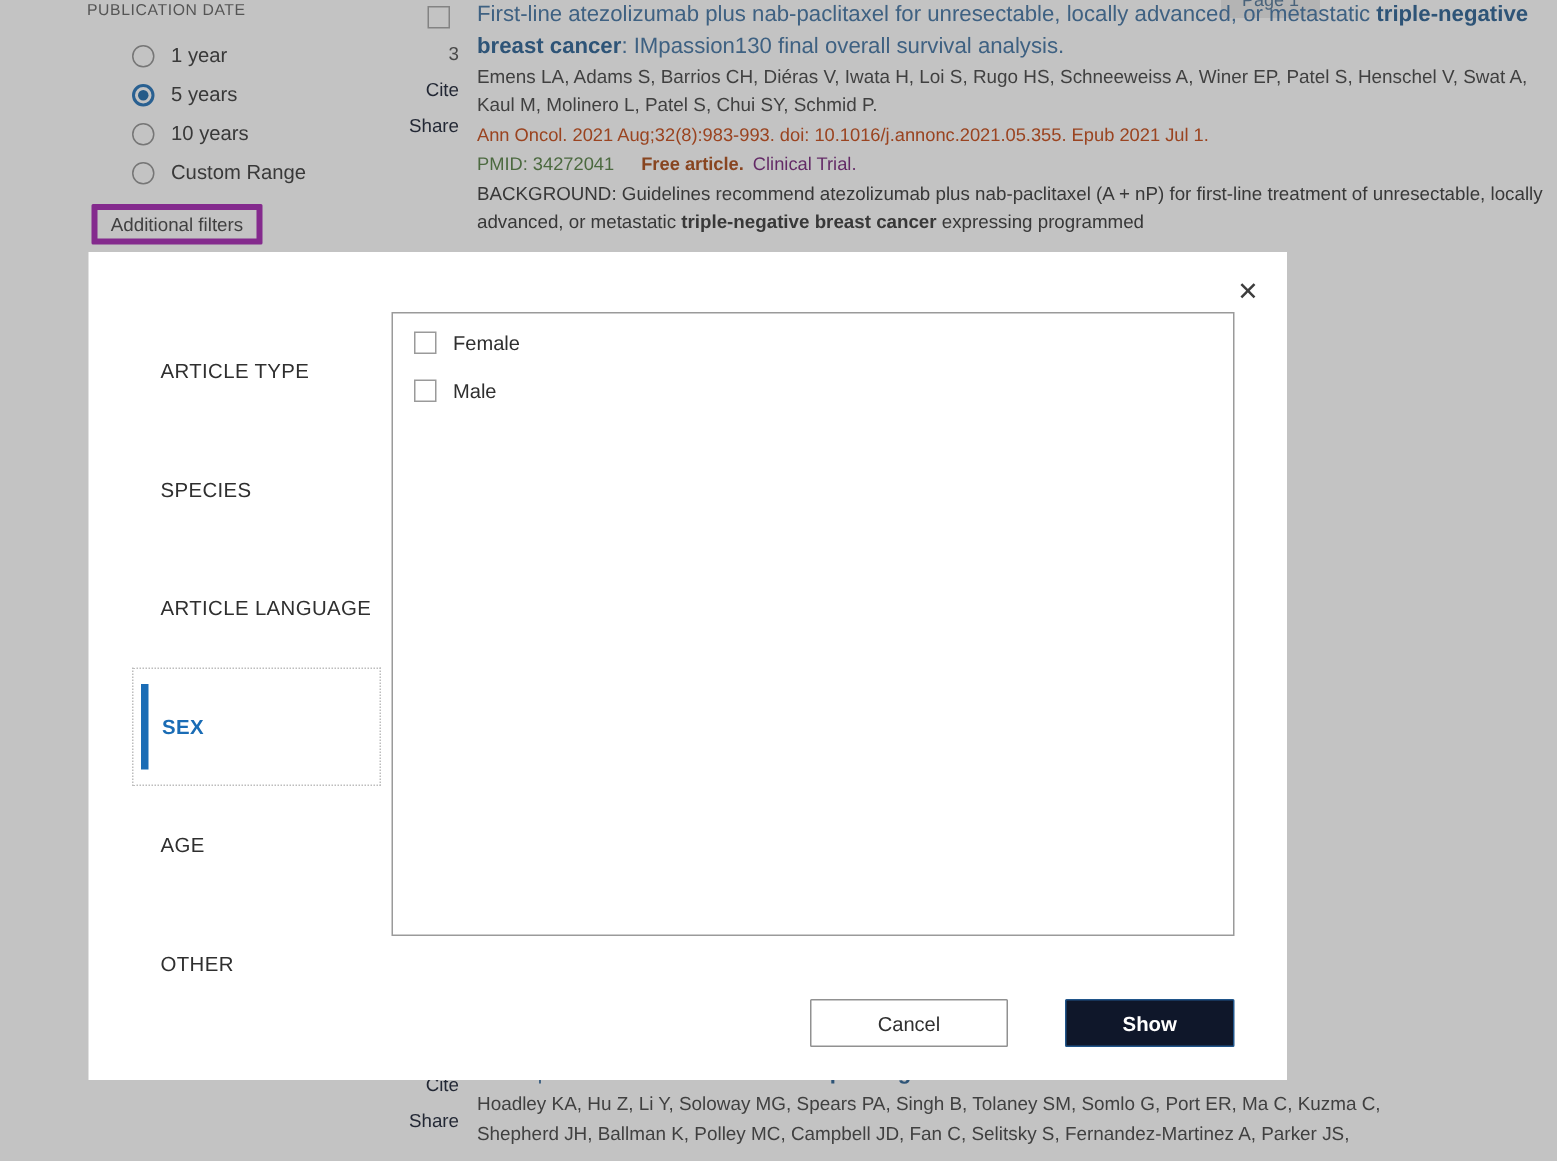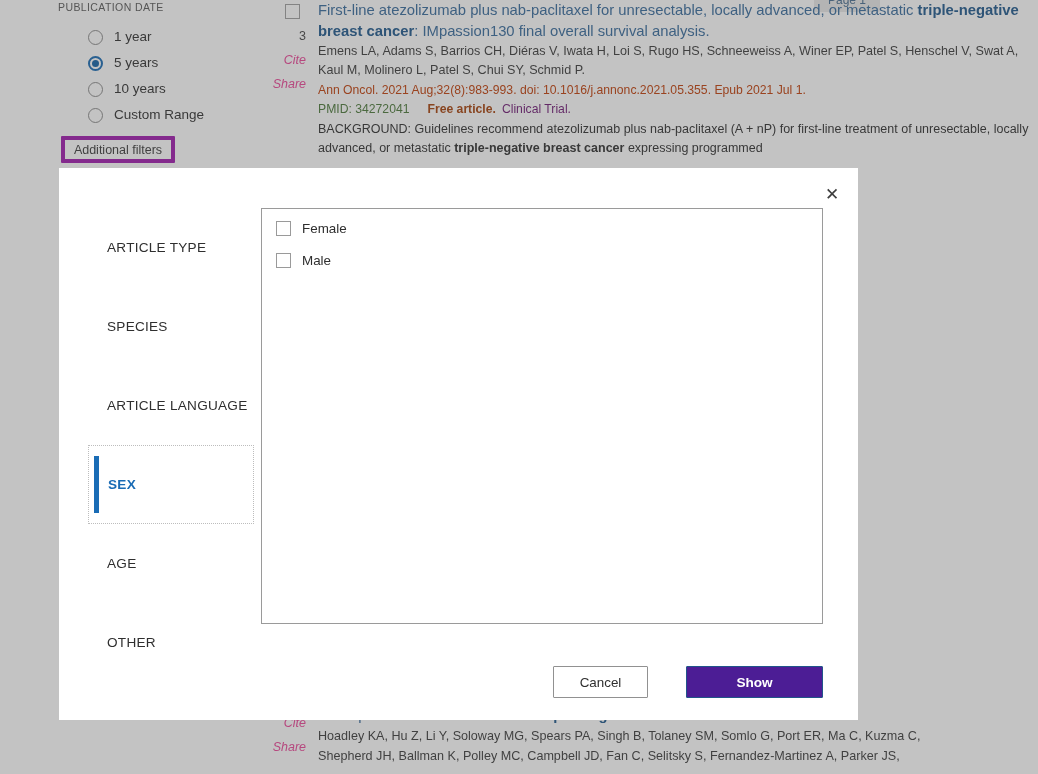--- a/index.html
+++ b/index.html
@@ -132,26 +132,25 @@
   .res-num {
     display: block;
     font-size: 12.5px;
     color: #494949;
     margin-top: 8px;
     margin-right: 2px;
   }
   .res-link {
     display: block;
     font-size: 12.5px;
-    color: #ec4899;
+    color: #0f172a;
     margin-top: 10px;
     margin-right: 2px;
     text-decoration: none;
     cursor: pointer;
-    font-style: italic;
   }
   .res-body {
     flex: 1;
     padding-left: 2px;
   }
   .res-title {
     font-size: 14.8px;
     line-height: 20.5px;
     color: #3a6d9e;
     text-decoration: none;
@@ -321,34 +320,34 @@
     left: 0;
     right: 35px;
     bottom: 20px;
     height: 36px;
     display: flex;
     justify-content: flex-end;
     align-items: center;
     gap: 38px;
   }
   .btn-cancel {
-    width: 95px;
+    width: 132px;
     height: 32px;
     background: #ffffff;
     border: 1px solid #919191;
     color: #2f2f2f;
     font-size: 13.4px;
     font-family: "Liberation Sans", sans-serif;
     border-radius: 1px;
     cursor: pointer;
   }
   .btn-show {
-    width: 137px;
+    width: 113px;
     height: 32px;
-    background: #4c1d95;
+    background: #0f172a;
     border: 1px solid #20558a;
     color: #ffffff;
     font-size: 13.6px;
     font-weight: bold;
     font-family: "Liberation Sans", sans-serif;
     border-radius: 1px;
     cursor: pointer;
   }
 </style>
 </head>

